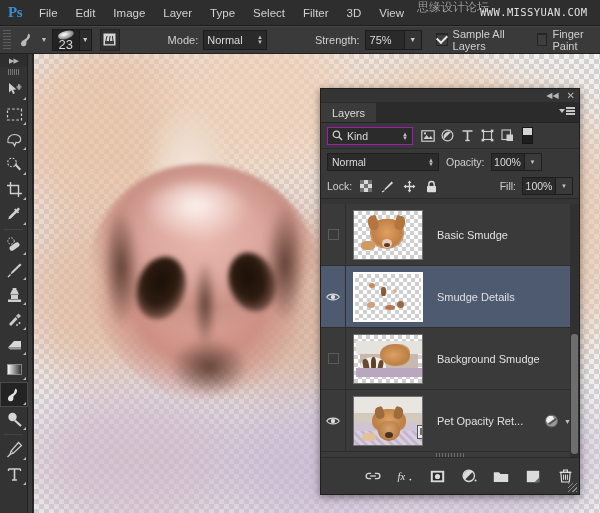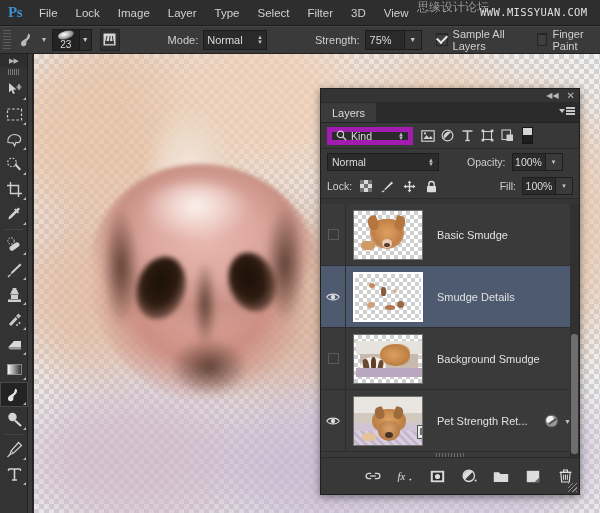--- a/index.html
+++ b/index.html
@@ -76,21 +76,21 @@
     position:relative; width:34px; height:22px; margin-left:2px;
     background:#232323; border:1px solid #1b1b1b;
     display:flex; flex-direction:column; align-items:center; justify-content:center;
   }
   .brush-preview .bp-tip {
     width:16px; height:8px; margin-top:1px;
     background:radial-gradient(ellipse at 40% 40%, #f2f2f2 10%, #9a9a9a 55%, #5a5a5a 85%);
     border-radius:50% 40% 60% 45%;
     transform:rotate(-12deg);
   }
-  .brush-preview .bp-num { font-size:10px; color:#d8d8d8; line-height:9px; margin-top:1px; }
+  .brush-preview .bp-num { font-size:13px; color:#d8d8d8; line-height:9px; margin-top:1px; }
   .brush-dd {
     width:14px; height:22px; background:#2c2c2c; border:1px solid #1b1b1b; border-left:none;
     display:flex; align-items:center; justify-content:center; color:#c9c9c9; font-size:7px;
   }
   .brush-panel-btn {
     width:24px; height:22px; margin-left:8px; background:#2f2f2f; border:1px solid #252525;
     display:flex; align-items:center; justify-content:center;
   }
   .ob-label { margin-left:12px; font-size:11px; color:#cfcfcf;padding-left:36px; }
   .ob-select {
@@ -238,21 +238,21 @@
   }
   .panel-menu-btn .tri { width:0;height:0;border-left:3px solid transparent;border-right:3px solid transparent;border-top:4px solid #c6c6c6; }
   .panel-menu-btn .lines { display:flex; flex-direction:column; gap:1.5px; }
   .panel-menu-btn .lines i { width:9px; height:1.5px; background:#c6c6c6; display:block; }
 
   .filter-row {
     height:26px; display:flex; align-items:center; padding:0 6px; gap:0px;
     border-bottom:1px solid #2c2c2c; background:#383838;
   }
   .kind-select {
-    width:86px; height:18px; background:#2b2b2b; border:5px solid #a21caf;
+    width:86px; height:18px; background:#2b2b2b; border:1px solid #a21caf;
     display:flex; align-items:center; padding:0 4px; position:relative; font-size:10.5px; color:#dcdcdc;
   }
   .kind-select .sel-arrows {
     position:absolute; right:4px; top:50%; transform:translateY(-50%);
     display:flex; flex-direction:column; line-height:4px; font-size:6px; color:#bdbdbd;
   }
   .filter-icons { display:flex; align-items:center; margin-left:6px; gap:3px; }
   .fi { width:17px; height:18px; display:flex; align-items:center; justify-content:center; }
   .fi-toggle {
     width:11px; height:17px; margin-left:3px;
@@ -374,21 +374,21 @@
   }
 </style>
 </head>
 <body>
 
 <div id="app">
 
   <div class="menubar">
     <div class="ps-logo">Ps</div>
     <div class="menu-item">File</div>
-    <div class="menu-item">Lock</div>
+    <div class="menu-item">Edit</div>
     <div class="menu-item">Image</div>
     <div class="menu-item">Layer</div>
     <div class="menu-item">Type</div>
     <div class="menu-item">Select</div>
     <div class="menu-item">Filter</div>
     <div class="menu-item">3D</div>
     <div class="menu-item">View</div>
 
     <div class="watermark">
       <div class="wm-cn">思缘设计论坛</div>
@@ -693,21 +693,21 @@
     </div>
 
     <div class="blend-row">
       <div class="blend-select">
         <span>Normal</span>
         <span class="sel-arrows">
             <span>▲</span>
             <span>▼</span>
           </span>
       </div>
-      <span class="row-label" style="margin-left:28px">Opacity:</span>
+      <span class="row-label" style="margin-left:7px">Opacity:</span>
       <div style="display:flex;align-items:center;margin-left:6px">
         <div class="val-box">100%</div>
         <div class="val-dd">▼</div>
       </div>
     </div>
 
     <div class="lock-row">
       <span class="row-label">Lock:</span>
       <span class="lock-icons">
         <span class="lk">
@@ -818,21 +818,21 @@
           <div style="position:absolute;left:0;top:26px;width:70px;height:24px;background:#cfc3d4;"></div>
           <div style="position:absolute;left:0;top:34px;width:70px;height:16px;background:repeating-linear-gradient(45deg,#d9cedd 0 3px,#c4b6cd 3px 6px);"></div>
           <div style="position:absolute;left:18px;top:12px;width:34px;height:24px;background:radial-gradient(ellipse at 50% 45%,#dda164 0%,#bd7f43 65%,rgba(180,120,70,0.1) 100%);border-radius:45%;"></div>
           <div style="position:absolute;left:24px;top:24px;width:22px;height:20px;background:radial-gradient(ellipse at 50% 40%,#d6a06c 0%,#b87d47 70%,rgba(180,120,70,0) 100%);border-radius:46% 46% 55% 55%;"></div>
           <div style="position:absolute;left:21px;top:10px;width:9px;height:12px;background:#9e6b3c;border-radius:50% 20% 40% 40%;transform:rotate(-20deg)"></div>
           <div style="position:absolute;left:40px;top:10px;width:9px;height:12px;background:#9e6b3c;border-radius:20% 50% 40% 40%;transform:rotate(20deg)"></div>
           <div style="position:absolute;left:31px;top:35px;width:8px;height:6px;background:#4a3322;border-radius:50%;"></div>
           <div style="position:absolute;left:8px;top:36px;width:14px;height:8px;background:#e3c19a;border-radius:40%;"></div>
           <div class="smart-badge"></div>
         </div>
-        <div class="layer-name">Pet Strength Ret...</div>
+        <div class="layer-name">Pet Opacity Ret...</div>
         <div class="row-right-icons">
           <span class="fx-circle"></span>
           <span style="color:#c0c0c0;font-size:7px">▼</span>
         </div>
         <div class="row-scroll"></div>
       </div>
     </div>
 
     <div class="layer-scrollbar">
       <div class="thumbbar" style="top:130px;height:120px;"></div>

